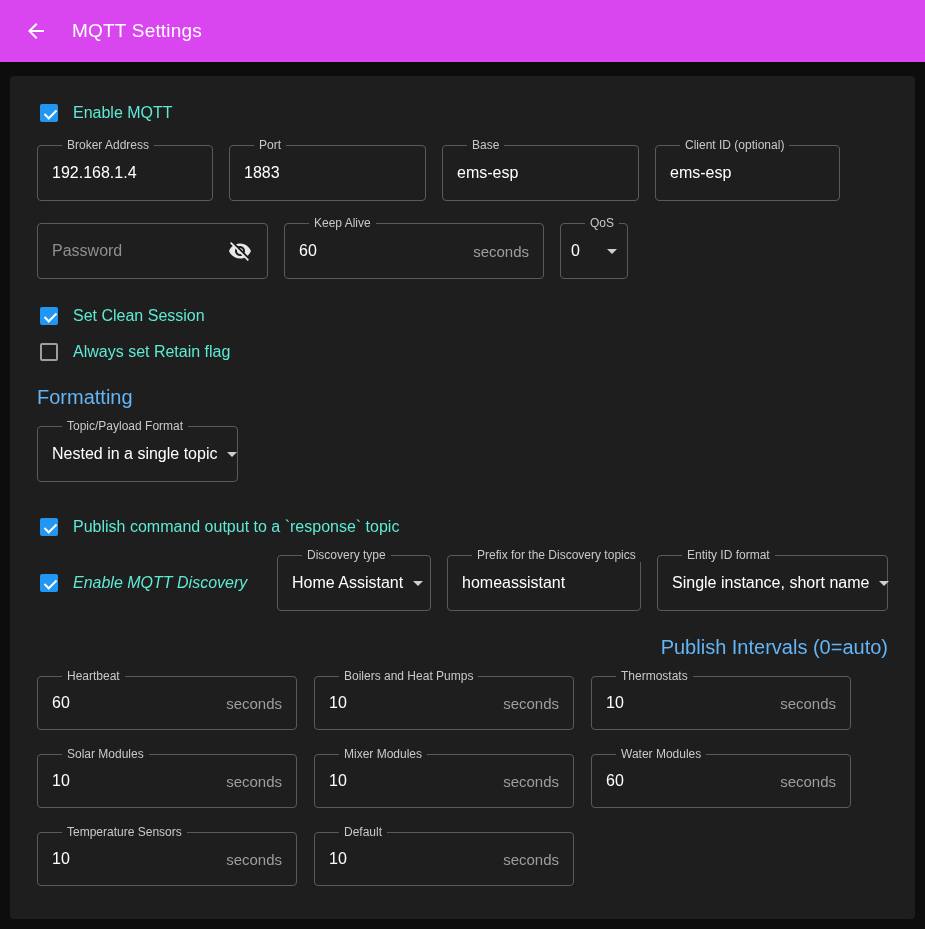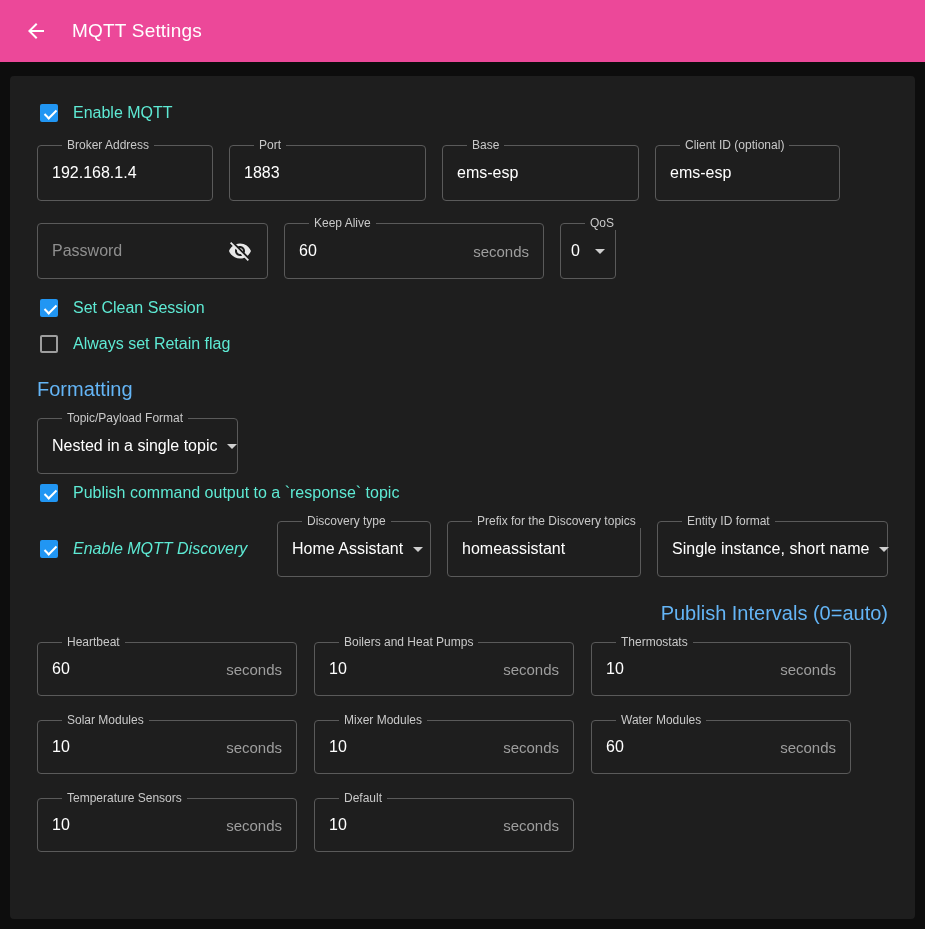--- a/index.html
+++ b/index.html
@@ -5,21 +5,21 @@
   * { margin:0; padding:0; box-sizing:border-box; }
   html,body { width:925px; height:929px; }
   body {
     background:#0d0d0d;
     font-family:"Liberation Sans", sans-serif;
     overflow:hidden;
     -webkit-font-smoothing:antialiased;
   }
   
   .appbar {
-    height:62px; background:#ec4899;
+    height:62px; background:#d946ef;
     display:flex; align-items:center; padding:0 14px; gap:14px;
   }
   .back-btn {
     background:none; border:none; cursor:pointer;
     width:44px; height:44px; border-radius:50%;
     display:flex; align-items:center; justify-content:center;
   }
   .appbar-title { color:#ffffff; font-size:19px; font-weight:400; letter-spacing:.2px; }
 
   
@@ -76,35 +76,35 @@
   }
   .arrow.tight { margin-left:10px; }
   .icon-btn {
     background:none; border:none; cursor:pointer; margin-left:auto;
     width:30px; height:30px; display:flex; align-items:center; justify-content:center;
   }
 
   
   .w-broker { width:176px; } .w-port { width:197px; } .w-base { width:197px; } .w-client { width:185px; }
   
-  .w-user { width:195px; } .w-pass { width:231px; } .w-keep { width:260px; } .w-qos { width:56px; padding:0 10px; }
+  .w-user { width:195px; } .w-pass { width:231px; } .w-keep { width:260px; } .w-qos { width:68px; padding:0 10px; }
   
   .w-topic { width:201px; }
   .w-disctype { width:154px; } .w-prefix { width:196px; } .w-entity { width:231px; }
 
   
   .section-h { color:#64b5f6; font-size:20px; font-weight:400; }
   .mt-enable { margin-top:2px; }
   .mt-row1 { margin-top:23px; }
   .mt-row2 { margin-top:22px; }
-  .mt-clean { margin-top:20px; }
+  .mt-clean { margin-top:28px; }
   .mt-retain { margin-top:18px; }
   .mt-format { margin-top:25px; }
   .mt-topic { margin-top:17px; }
-  .mt-resp { margin-top:10px; }
+  .mt-resp { margin-top:36px; }
   .mt-disc { margin-top:19px; }
   .mt-pub { margin-top:25px;text-align:right; }
 
   .disc-row { display:flex; align-items:center; gap:16px; }
   .disc-label { width:221px; flex:0 0 auto; }
 
   .grid {
     margin-top:17px;
     display:grid;
     grid-template-columns:260px 260px 260px;

